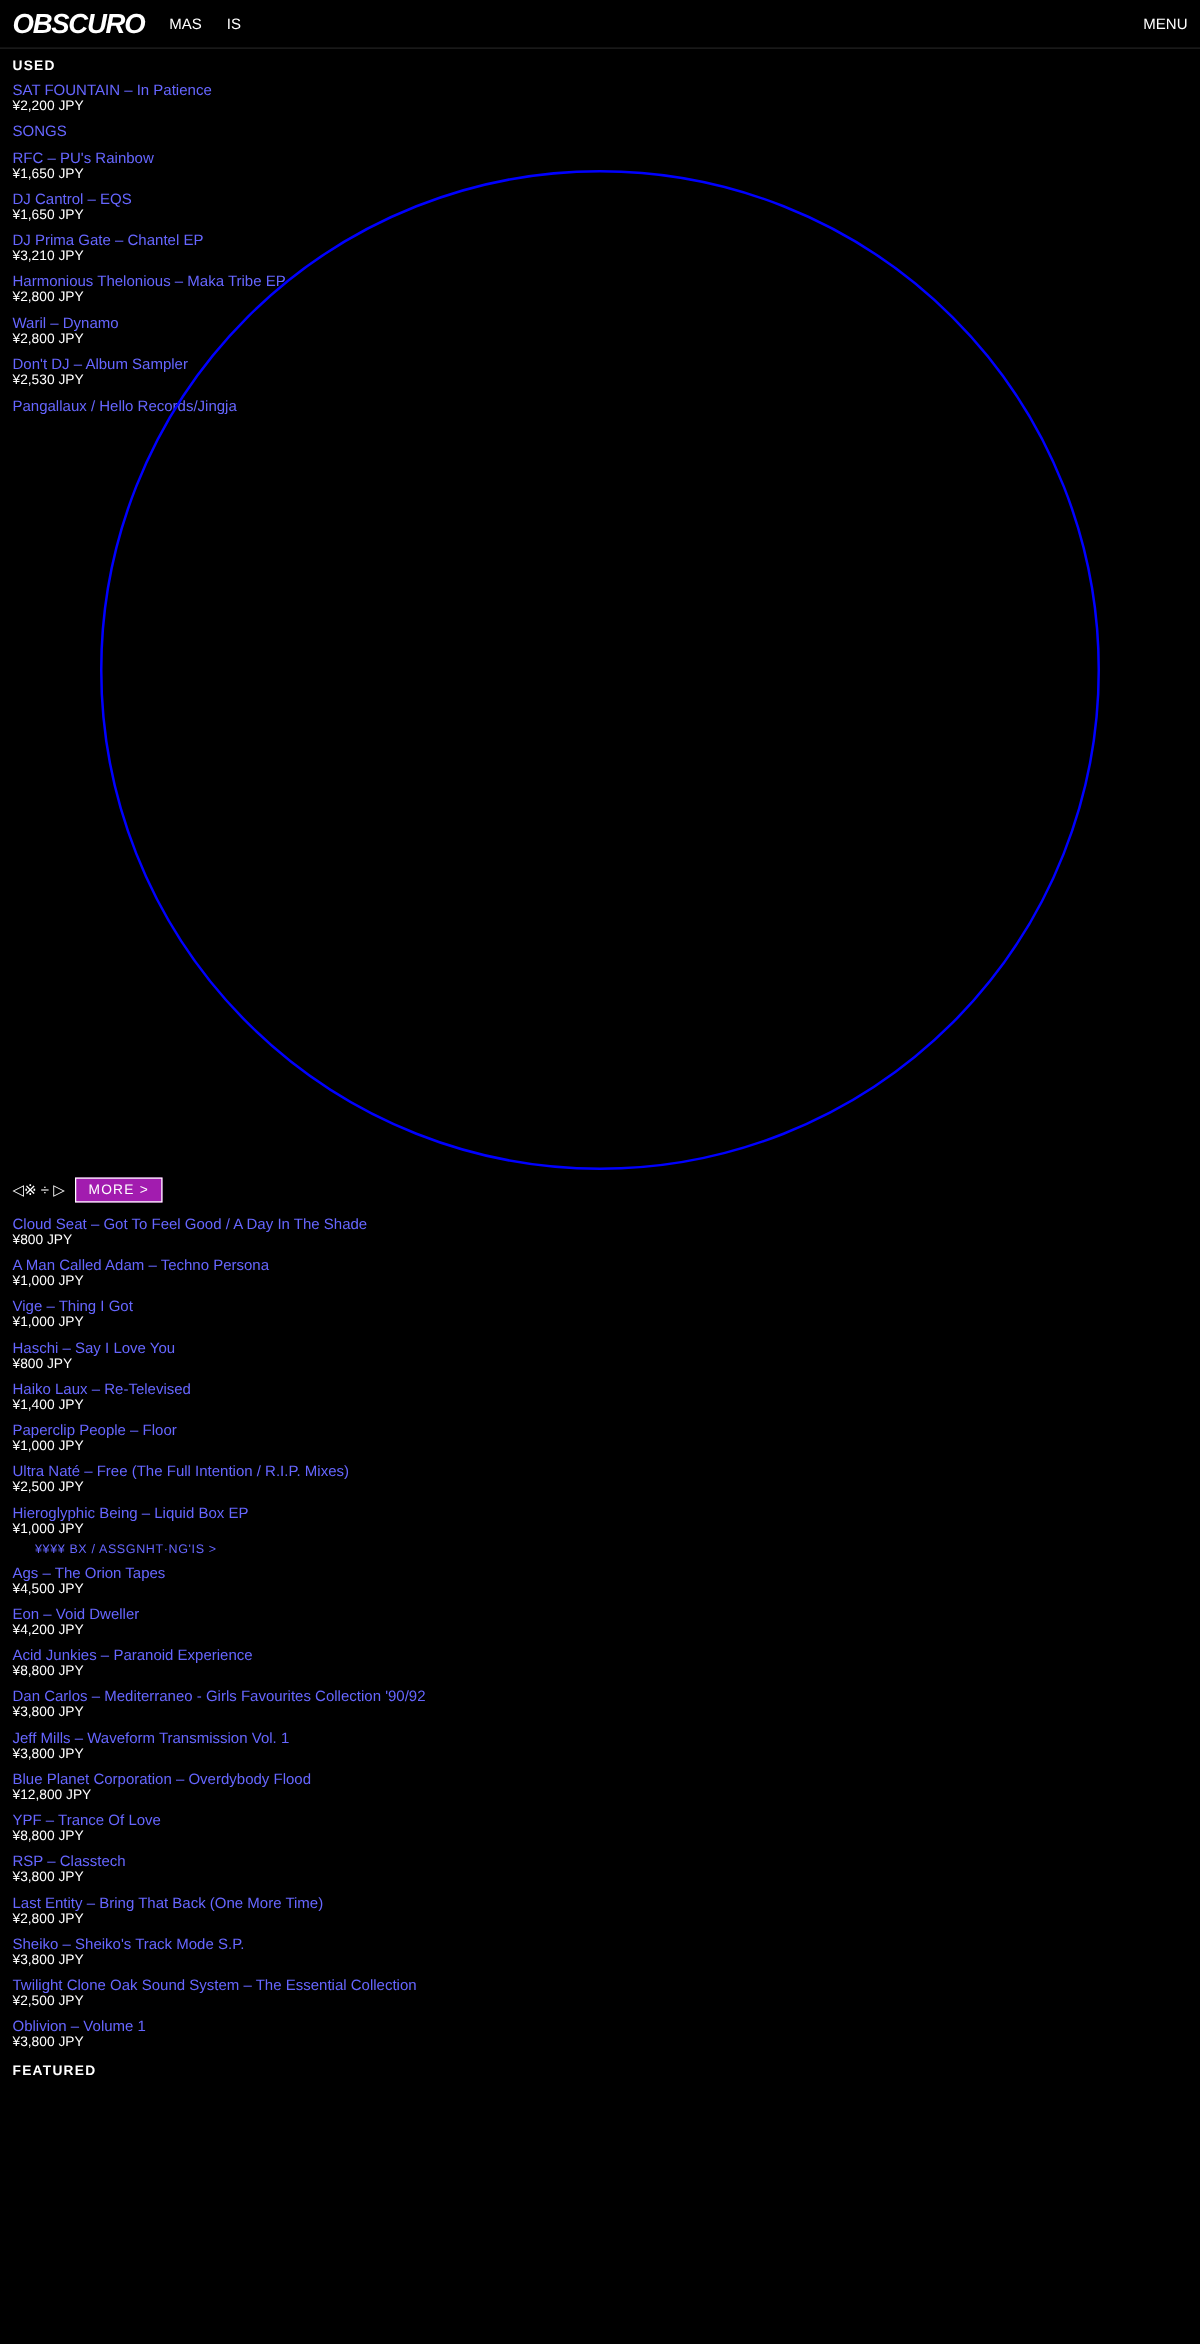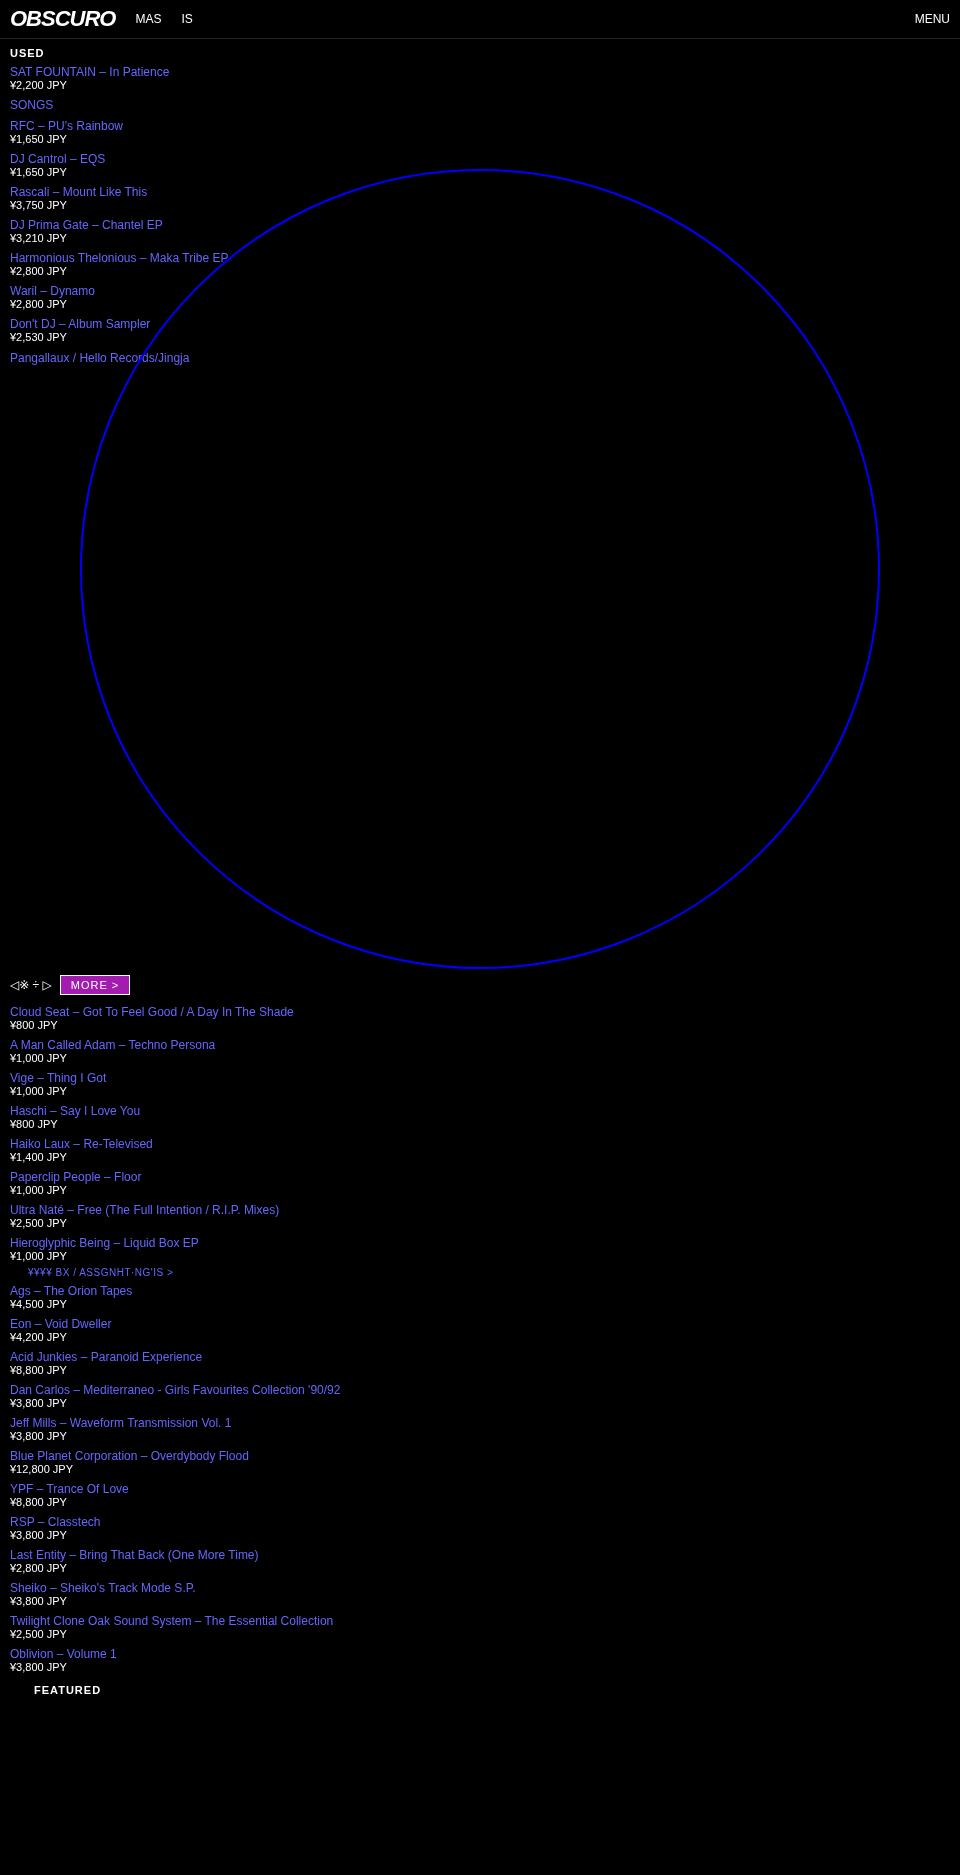--- a/index.html
+++ b/index.html
@@ -138,21 +138,20 @@
       padding: 2px 10px 2px 28px;
       letter-spacing: 0.5px;
     }
 
     .featured-bottom {
       font-size: 11px;
       font-weight: 700;
       letter-spacing: 1px;
       color: #fff;
       padding: 8px 10px 4px 10px;
-      margin-left: 24px;
     }
   </style>
 </head>
 <body>
 
 <div class="top-bar">
   <span class="logo">OBSCURO</span>
   <nav class="top-nav">
     <a>MAS</a>
     <a>IS</a>
@@ -160,21 +159,20 @@
   <div class="header-right">MENU</div>
 </div>
 
 <div class="section-label">USED</div>
 
 <div id="used-items-container">
 <div class="list-item"><a class="item-title" href="#">SAT FOUNTAIN – In Patience</a><div class="item-price">¥2,200 JPY</div></div>
     <div class="list-item"><a class="item-title" href="#">SONGS</a></div>
     <div class="list-item"><a class="item-title" href="#">RFC – PU's Rainbow</a><div class="item-price">¥1,650 JPY</div></div>
     <div class="list-item"><a class="item-title" href="#">DJ Cantrol – EQS</a><div class="item-price">¥1,650 JPY</div></div>
-    <div class="list-item"><a class="item-title" href="#">Rascali – Mount Like This</a><div class="item-price">¥3,750 JPY</div></div>
     <div class="list-item"><a class="item-title" href="#">DJ Prima Gate – Chantel EP</a><div class="item-price">¥3,210 JPY</div></div>
     <div class="list-item"><a class="item-title" href="#">Harmonious Thelonious – Maka Tribe EP</a><div class="item-price">¥2,800 JPY</div></div>
     <div class="list-item"><a class="item-title" href="#">Waril – Dynamo</a><div class="item-price">¥2,800 JPY</div></div>
     <div class="list-item"><a class="item-title" href="#">Don't DJ – Album Sampler</a><div class="item-price">¥2,530 JPY</div></div>
   </div>
 
 <div class="feature-section">
   <a class="feature-link">Pangallaux / Hello Records/Jingja</a>
 </div>
 

